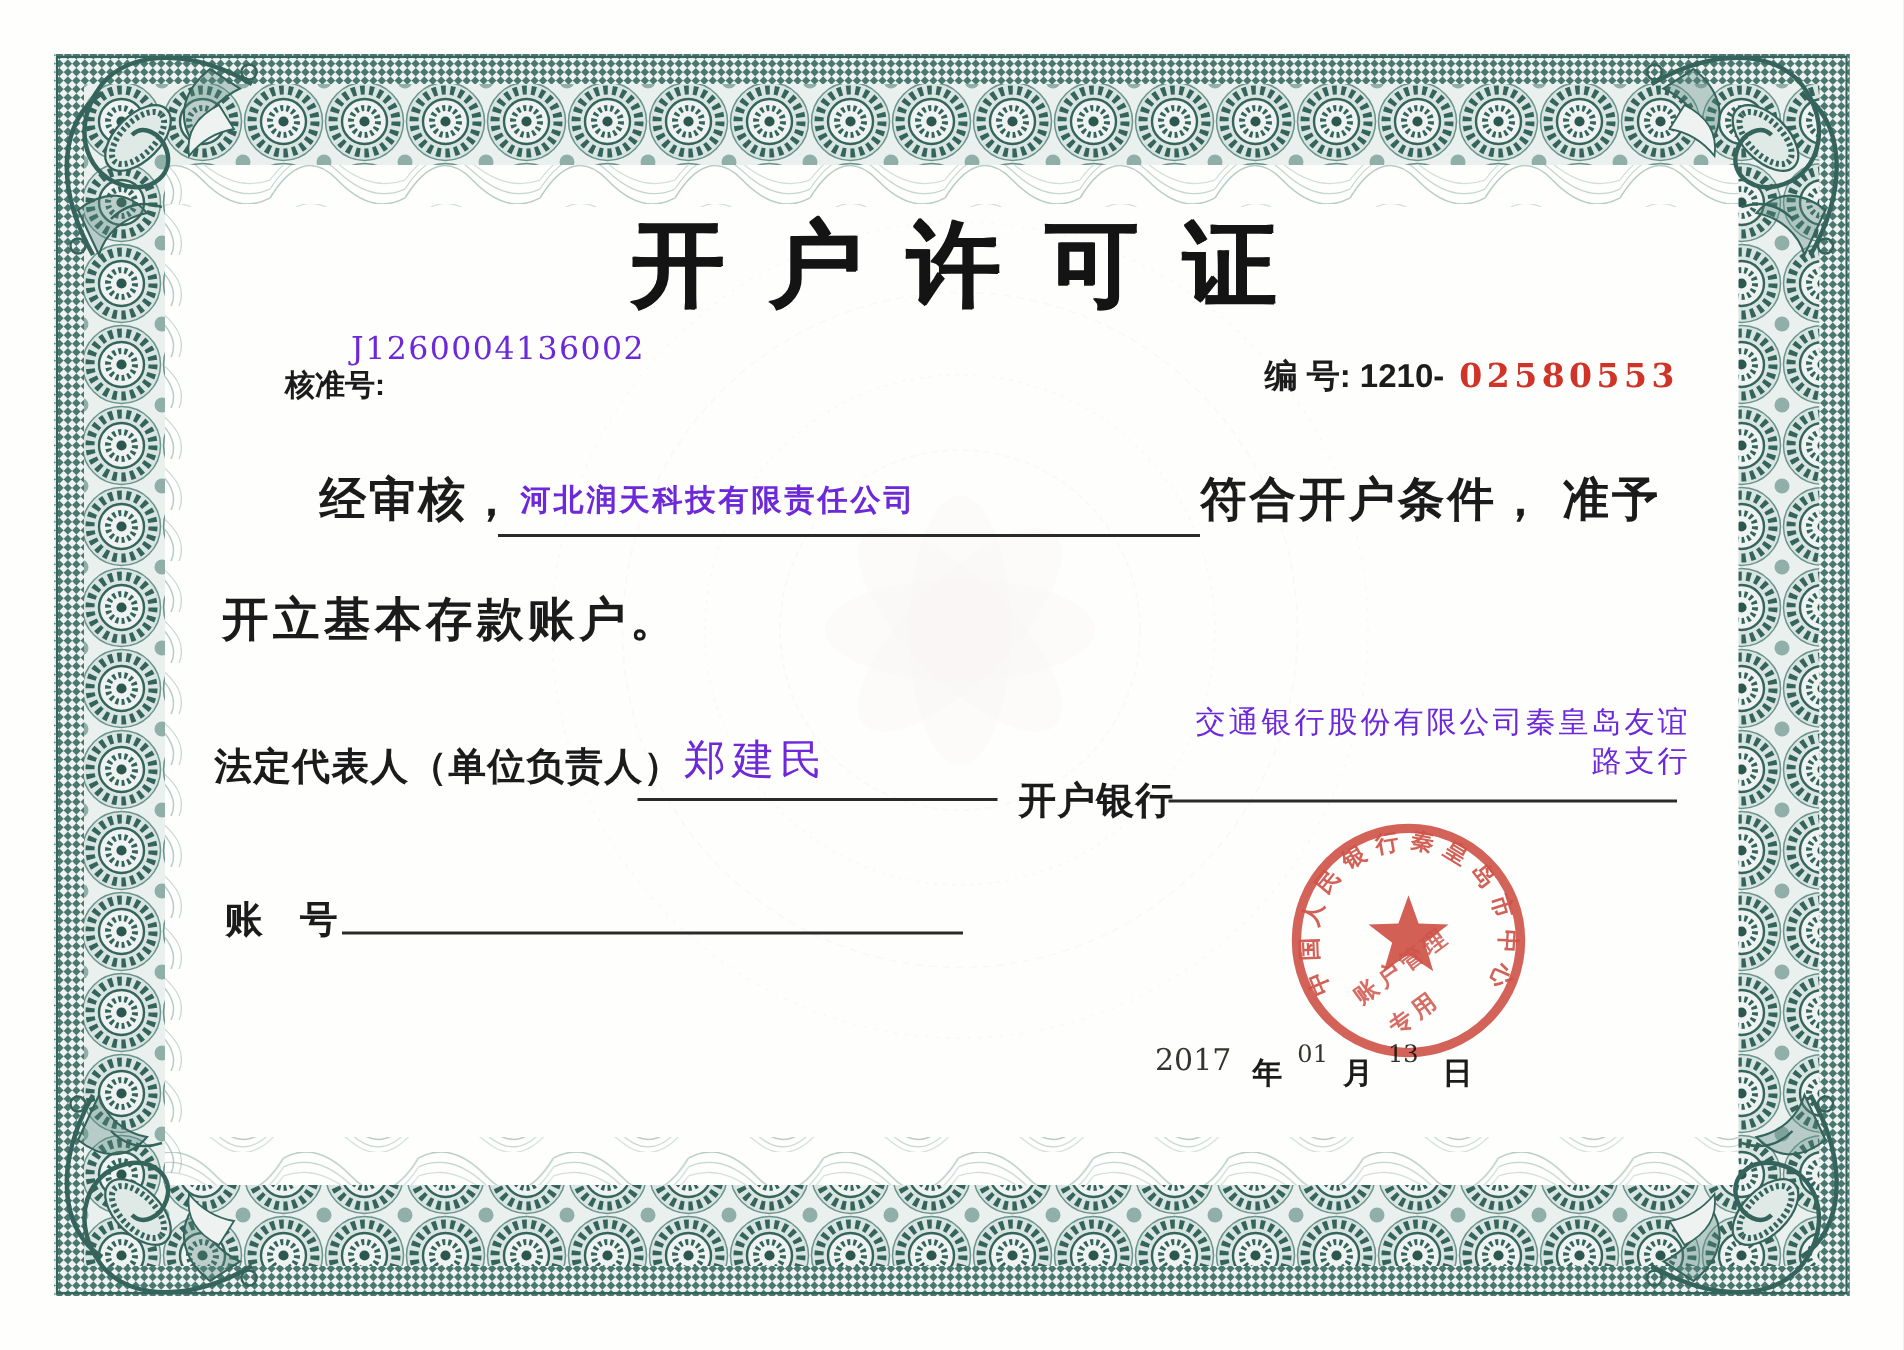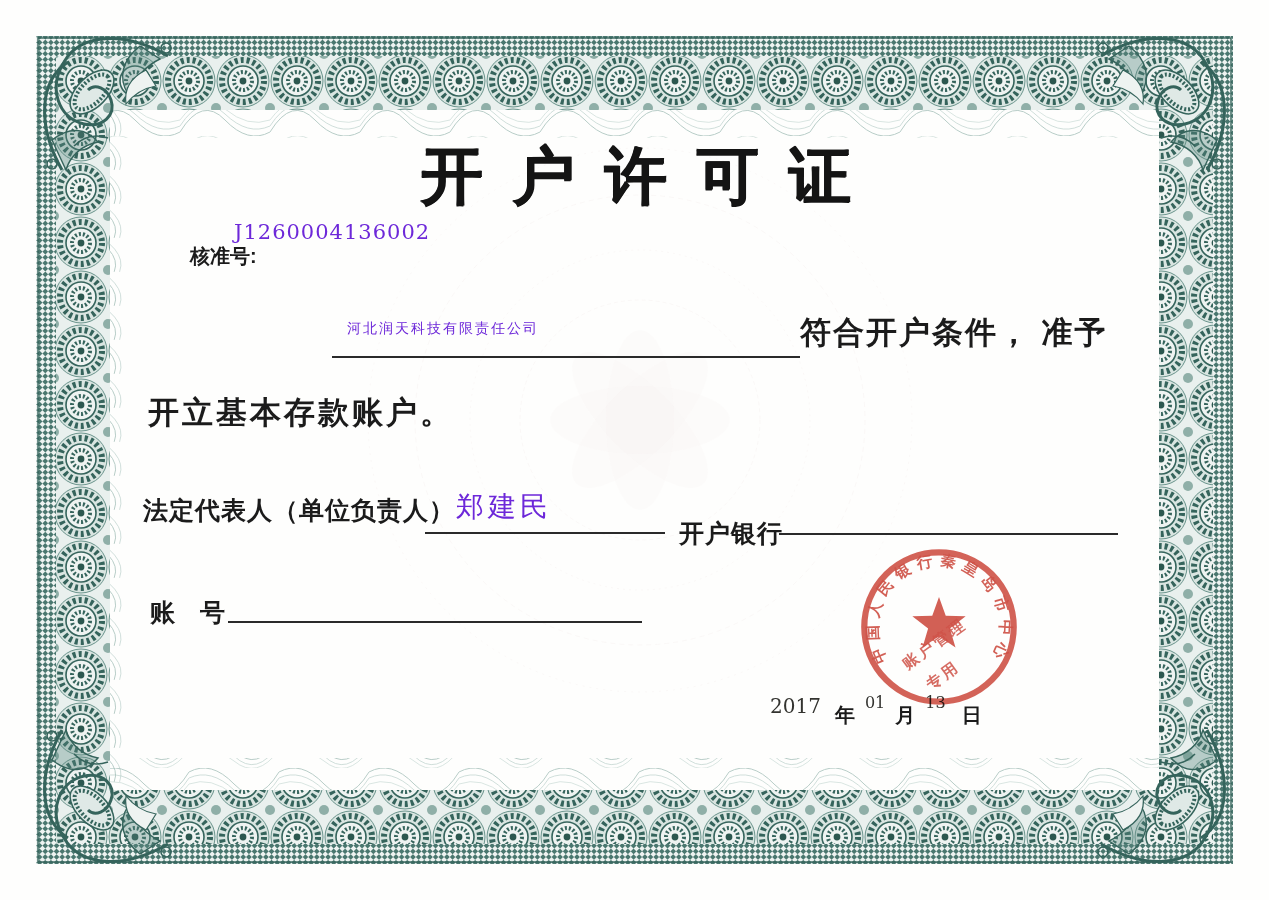--- a/index.html
+++ b/index.html
@@ -16,21 +16,21 @@
     font-family:"DejaVu Serif","Liberation Serif",serif;
   }
   .label{font-weight:700;color:#1b1b1b;}
   .serifval{font-family:"DejaVu Serif","Liberation Serif",serif;font-weight:400;color:#6d28d9;text-align:right;}
   .underline{border-bottom:2px solid #2a2a2a;height:0;}
   .lbl-approval{top:243px;left:150px;font-size:20px;margin-left:40px;}
   .val-approval{top:220px;left:234px;font-size:21px;letter-spacing:1px;}
   .row-serial{top:236px;left:843px;font-size:22px;font-weight:700;white-space:nowrap;}
   .serial-red{font-family:"DejaVu Serif","Liberation Serif",serif;color:#d03428;letter-spacing:3px;font-weight:700;margin-left:10px;}
   .lbl-reviewed{top:312px;left:213px;font-size:31px;letter-spacing:2px;}
-  .val-company{top:320px;left:347px;font-size:14px;letter-spacing:2px;}
+  .val-company{top:320px;left:347px;font-size:20px;letter-spacing:2px;font-weight:bold;}
   .ul-company{top:356px;left:332px;width:468px;}
   .lbl-condition{top:312px;left:800px;font-size:31px;letter-spacing:2px;}
   .lbl-line2{top:392px;left:148px;font-size:31px;letter-spacing:3px;}
   .lbl-rep{top:494px;left:143px;font-size:25px;letter-spacing:1px;}
   .val-rep{top:488px;left:456px;font-size:28px;letter-spacing:4px;font-family:Liberation Serif, serif;}
   .ul-rep{top:532px;left:425px;width:240px;}
   .lbl-bank{top:497px;left:679px;font-size:25px;letter-spacing:1px;margin-top:20px;}
   .val-bank{top:468px;left:782px;font-size:20px;letter-spacing:2px;line-height:26px;width:345px;}
   .ul-bank{top:533px;left:779px;width:339px;}
   .lbl-account{top:596px;left:150px;font-size:25px;}
@@ -130,31 +130,36 @@
       <ellipse cx="320" cy="300" rx="34" ry="90" transform="rotate(90 320 300)"></ellipse>
       <ellipse cx="320" cy="300" rx="34" ry="90" transform="rotate(135 320 300)"></ellipse>
     </g>
   </svg>
 
   <div class="abs title">开户许可证</div>
 
   <div class="abs label lbl-approval">核准号:</div>
   <div class="abs serifval val-approval">J1260004136002</div>
 
+  <div class="abs row-serial">
+    <span>编 号: 1210-</span><span class="serial-red">02580553</span>
+  </div>
 
+  <div class="abs label lbl-reviewed">经审核，</div>
   <div class="abs serifval val-company">河北润天科技有限责任公司</div>
   <div class="abs underline ul-company"></div>
   <div class="abs label lbl-condition">符合开户条件， 准予</div>
   <div class="abs label lbl-rep">法定代表人（单位负责人）</div>
 
   <div class="abs label lbl-line2">开立基本存款账户。</div>
   <div class="abs serifval val-rep">郑建民</div>
   <div class="abs underline ul-rep"></div>
 
   <div class="abs label lbl-bank">开户银行</div>
+  <div class="abs serifval val-bank">交通银行股份有限公司秦皇岛友谊路支行</div>
   <div class="abs underline ul-bank"></div>
 
   <div class="abs label lbl-account">账　号</div>
   <div class="abs underline ul-account"></div>
 
 
   <div class="abs date-row">
     <span class="date-num d-year">2017</span>
     <span class="gap1"></span>
     <span class="label d-unit">年</span>

